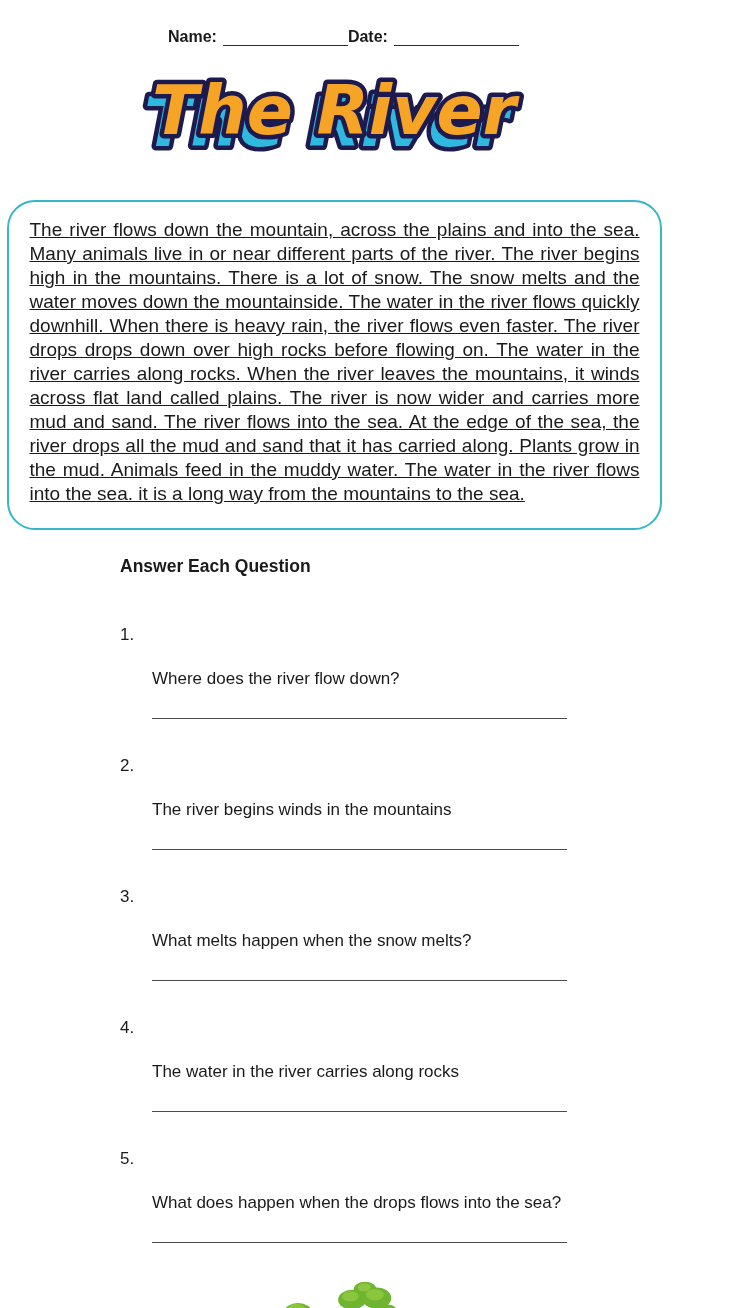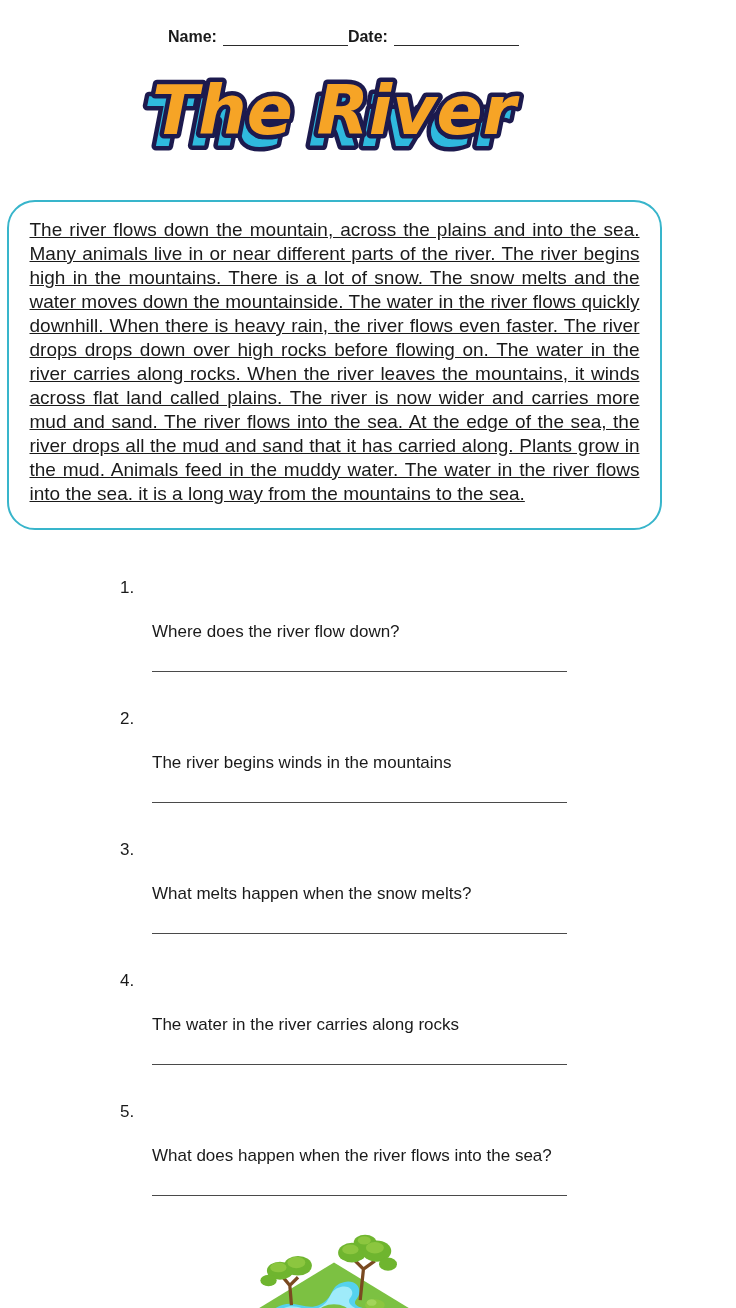--- a/index.html
+++ b/index.html
@@ -110,20 +110,21 @@
     <svg class="title-svg" width="470" height="128" viewBox="0 0 470 128">
       <text class="title-shadow" x="227" y="92" text-anchor="middle" font-size="68" fill="#2FB9DE" stroke="#1C1A4E" stroke-width="9" stroke-linejoin="round">The River</text>
       <text class="title-main" x="235" y="80" text-anchor="middle" font-size="68" fill="#F6A426" stroke="#1C1A4E" stroke-width="9" stroke-linejoin="round">The River</text>
     </svg>
   </div>
 
   <div class="passage-box">
     <p class="passage-body">The river flows down the mountain, across the plains and into the sea. Many animals live in or near different parts of the river. The river begins high in the mountains. There is a lot of snow. The snow melts and the water moves down the mountainside. The water in the river flows quickly downhill. When there is heavy rain, the river flows even faster. The river drops drops down over high rocks before flowing on. The water in the river carries along rocks. When the river leaves the mountains, it winds across flat land called plains. The river is now wider and carries more mud and sand. The river flows into the sea. At the edge of the sea, the river drops all the mud and sand that it has carried along. Plants grow in the mud. Animals feed in the muddy water. The water in the river flows into the sea. it is a long way from the mountains to the sea.</p>
   </div>
 
+  <h2 class="questions-heading">Answer Each Question</h2>
 
   <div class="questions">
     <div class="question">
       <div class="q-row">
         <span class="q-num">1.</span>
         <span class="q-text">Where does the river flow down?</span>
       </div>
       <div class="answer-line"></div>
     </div>
     <div class="question">
@@ -143,21 +144,21 @@
     <div class="question">
       <div class="q-row">
         <span class="q-num">4.</span>
         <span class="q-text">The water in the river carries along rocks</span>
       </div>
       <div class="answer-line"></div>
     </div>
     <div class="question">
       <div class="q-row">
         <span class="q-num">5.</span>
-        <span class="q-text">What does happen when the river flows into the sea?</span>
+        <span class="q-text">What does happen when the drops flows into the sea?</span>
       </div>
       <div class="answer-line"></div>
     </div>
   </div>
 
   <div class="island-wrap">
     <svg width="180" height="185" viewBox="0 0 220 226">
 
       <polygon points="20,100 110,152 110,222 84,206 70,212 48,186 36,188 24,160 28,140 16,122" fill="#7A4A21"></polygon>
       <polygon points="110,152 200,100 206,124 194,140 198,162 178,186 182,196 150,204 136,218 110,222" fill="#9A6232"></polygon>

